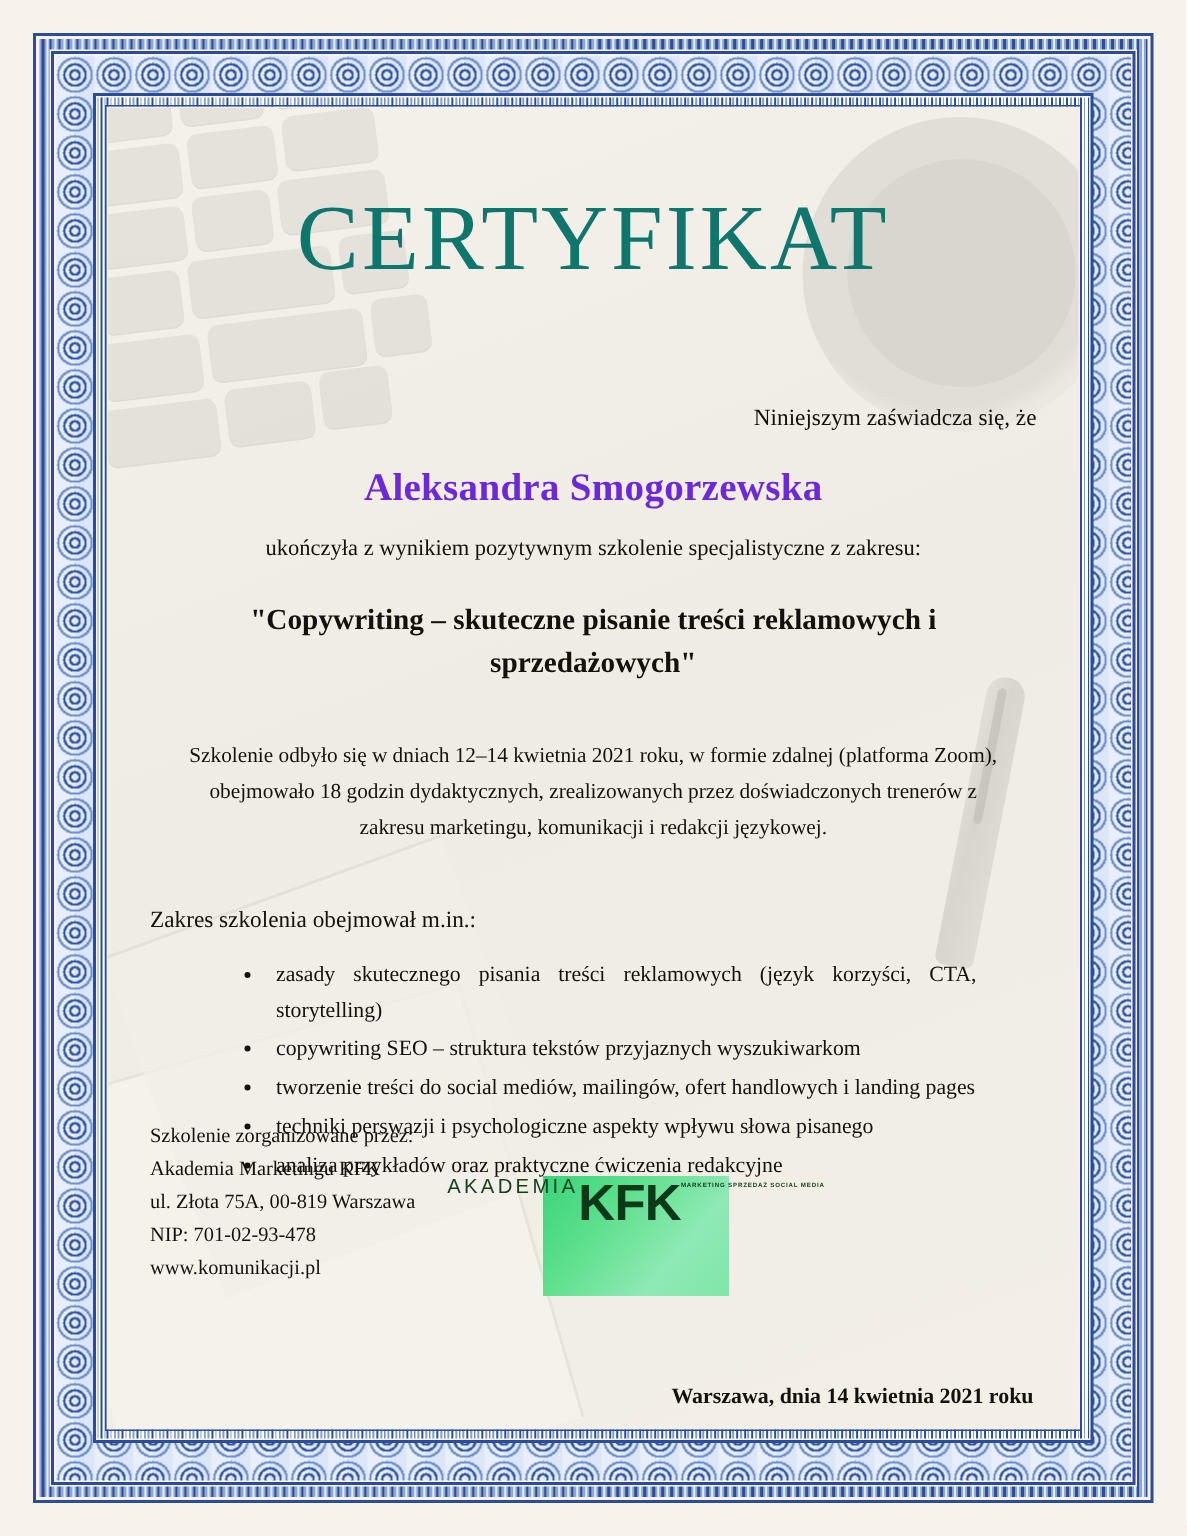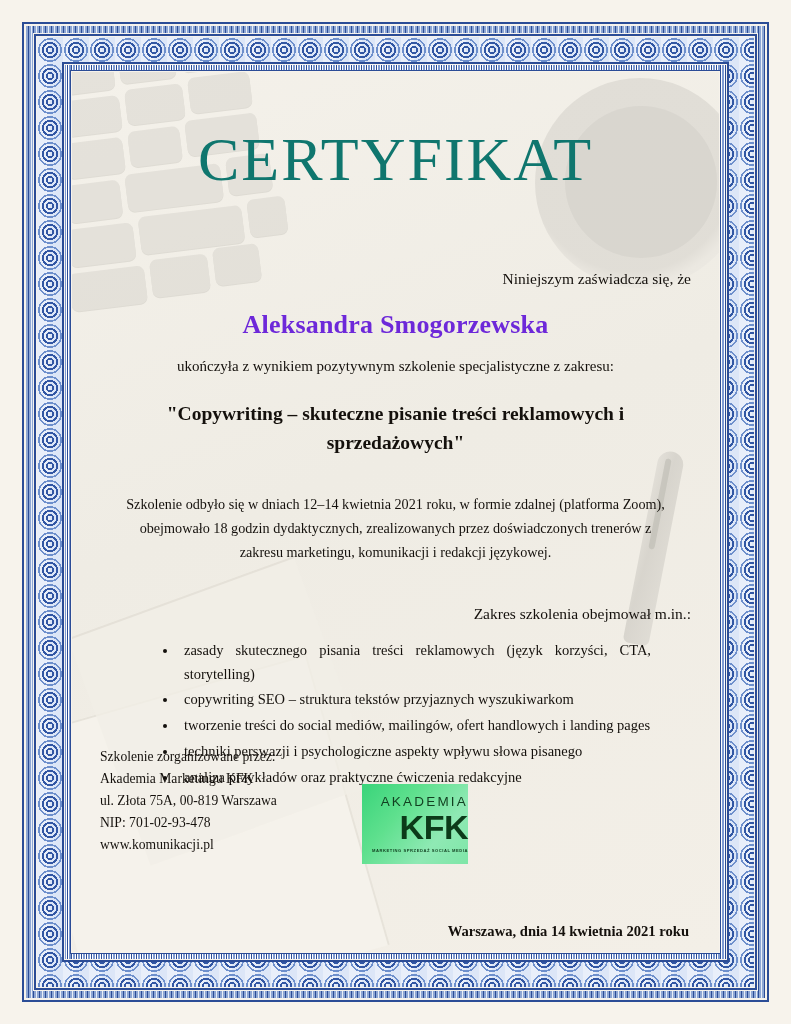--- a/index.html
+++ b/index.html
@@ -235,21 +235,21 @@
 
   .description {
     text-align: center;
     font-size: 14.2px;
     line-height: 1.72;
     margin-top: 34px;
     padding: 0 18px;
   }
 
   .scope-heading {
-    text-align: right;
+    text-align: left;
     font-size: 15.5px;
     margin-top: 40px;
   }
 
   ul.scope-list {
     margin: 16px 0 0 0;
     padding-left: 78px;
     padding-right: 40px;
     font-size: 14.5px;
     line-height: 1.64;
@@ -271,25 +271,25 @@
     position: absolute;
     left: 0; top: 0;
     font-size: 13.6px;
     line-height: 1.62;
   }
   .org-block .org-line { white-space: nowrap; }
 
   .logo {
     position: absolute;
     left: 262px; top: 38px;
-    width: 106px; height: 80px;
+    width: 124px; height: 80px;
     background: linear-gradient(130deg, #39d47a 0%, #5fe08e 35%, #8fe9b4 70%, #7fe6a8 100%);
     display: flex;
-    flex-direction: column;
-    align-items: flex-end;
+    flex-direction: row;
+    align-items: flex-start;
     justify-content: center;
     color: #0f3d1d;
   }
   .logo-akademia {
     font-family: "Liberation Sans", sans-serif;
     font-size: 13.5px;
     letter-spacing: 2.2px;
     font-weight: 400;
     color: #123f20;
     line-height: 1;

